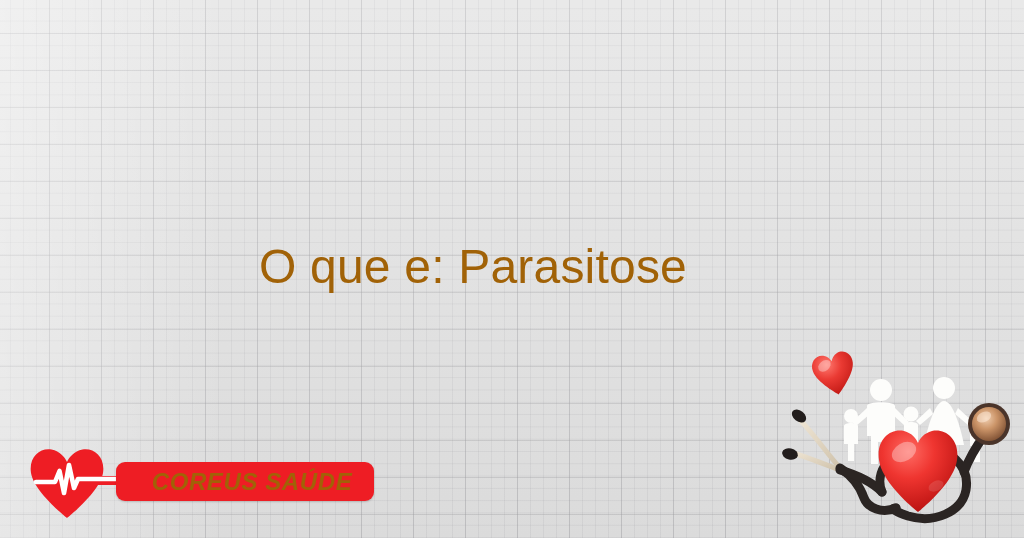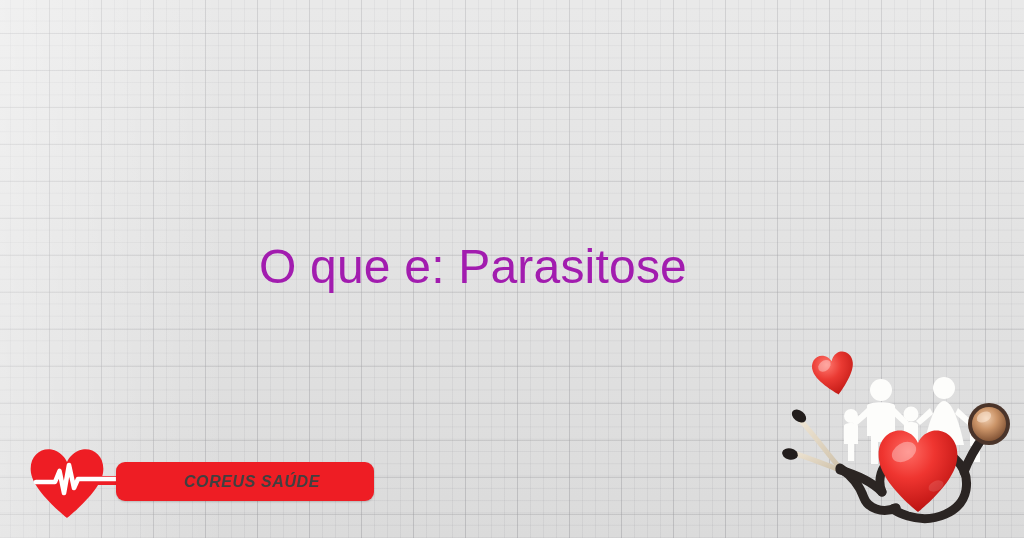--- a/index.html
+++ b/index.html
@@ -49,21 +49,21 @@
 
   
   #title {
     position: absolute;
     top: 238px;
     left: 0;
     width: 946px;
     text-align: center;
     font-size: 48px;
     font-weight: 400;
-    color: #a21caf;
+    color: #a16207;
     letter-spacing: 0.2px;
     line-height: 58px;
     white-space: nowrap;
   }
 
   
   #logo {
     position: absolute;
     left: 28px;
     top: 446px;
@@ -82,22 +82,22 @@
     box-shadow: 0 1px 2px rgba(0,0,0,0.18);
   }
   #logo-text {
     position: absolute;
     left: 112px;
     top: 17px;
     width: 224px;
     height: 37px;
     line-height: 37px;
     text-align: center;
-    color: #404040;
-    font-size: 16px;
+    color: #a16207;
+    font-size: 24px;
     font-weight: 700;
     font-style: italic;
     letter-spacing: 0.6px;
     white-space: nowrap;
   }
 
   
   #collage {
     position: absolute;
     left: 778px;

